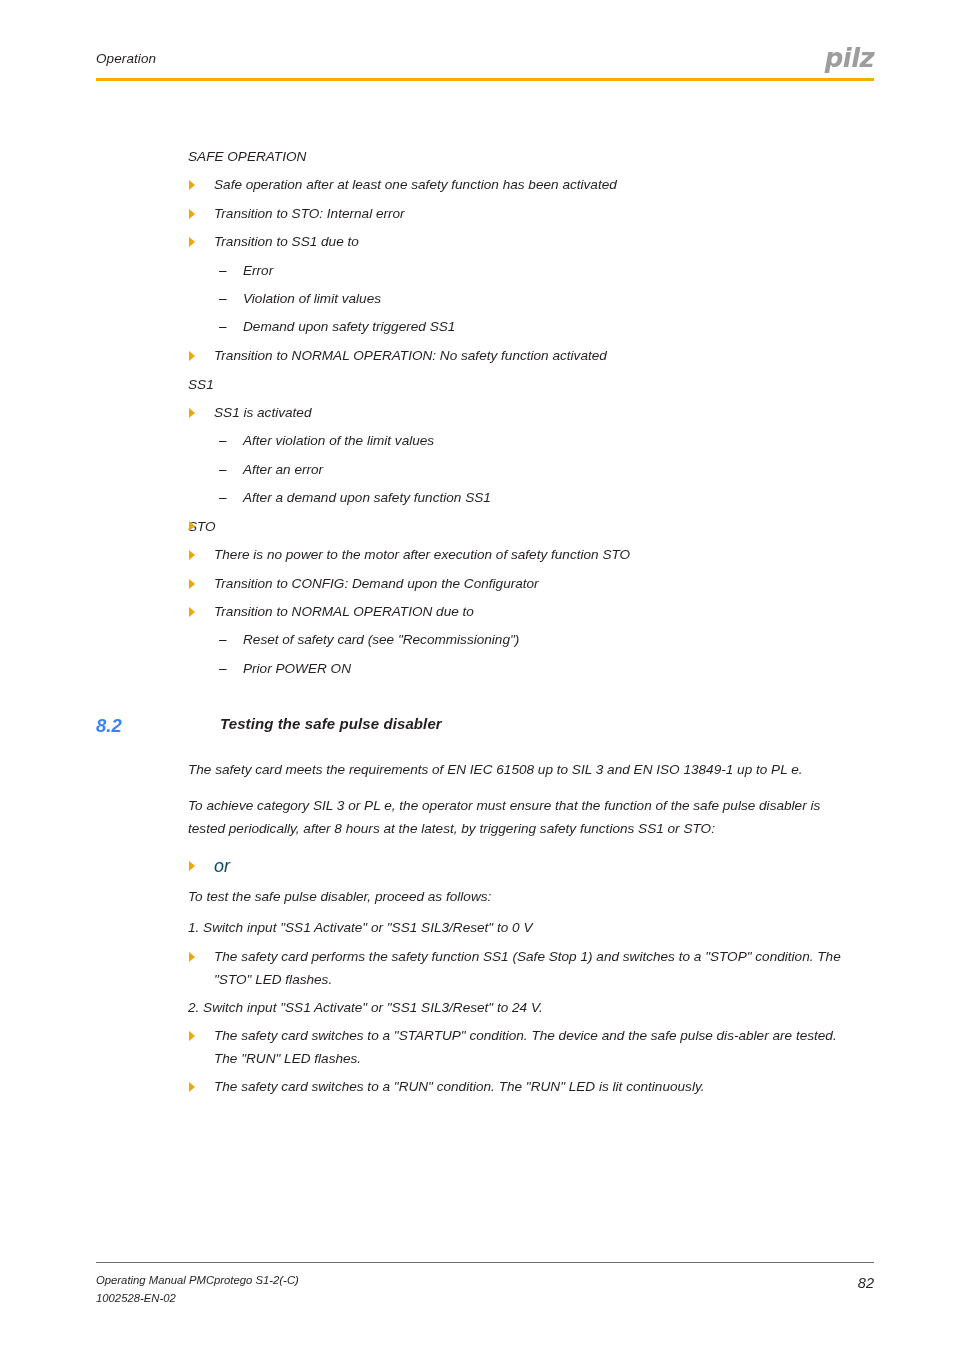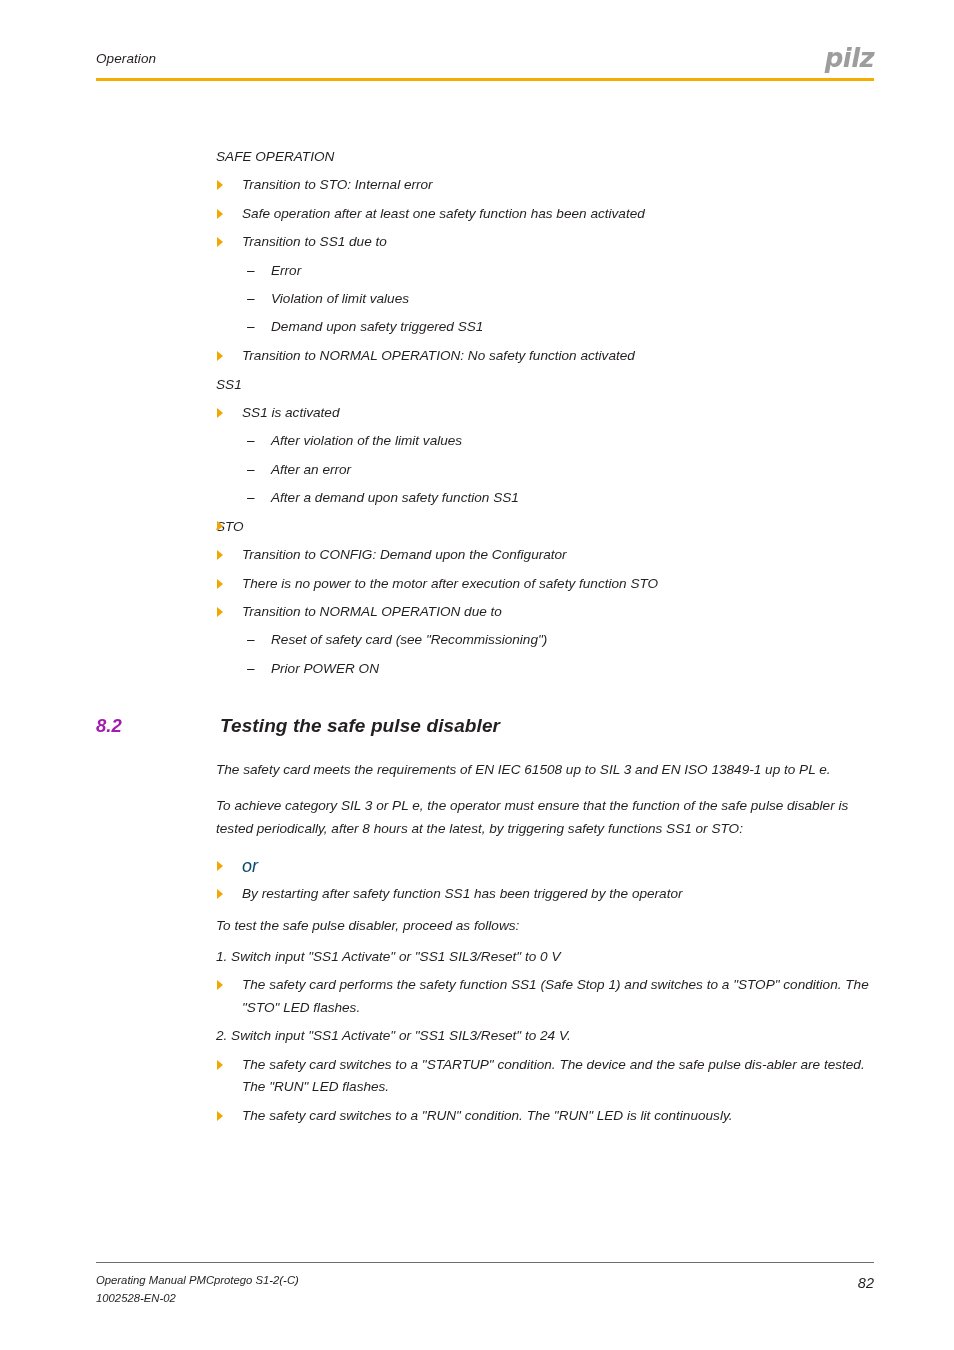--- a/index.html
+++ b/index.html
@@ -65,21 +65,21 @@
   
   .content {
     position: absolute;
     left: 88px;
     top: 140px;
     width: 778px;
   }
 
   
   .body-col {
-    margin-left: 120px;   
+    margin-left: 92px;   
     width: 654px;
   }
 
   .plain {
     font-size: 13.6px;
     line-height: 28.6px;
     color: #231f20;
   }
 
   .para {
@@ -160,27 +160,27 @@
     margin-bottom: 14px;
     position: relative;
     height: 30px;
   }
   .h2-num {
     position: absolute;
     left: 0;
     top: 0;
     font-size: 18.5px;
     font-weight: bold;
-    color: #a21caf;
+    color: #3b82f6;
   }
   .h2-text {
     position: absolute;
     left: 124px;
     top: 0;
-    font-size: 19px;
+    font-size: 15px;
     font-weight: bold;
     color: #231f20;
     letter-spacing: 0.1px;
   }
 
   
   .footer-rule {
     position: absolute;
     left: 88px;
     top: 1262px;
@@ -223,25 +223,25 @@
   </div>
   <div class="header-rule"></div>
 
   <div class="content">
 
     <div class="body-col">
       <div class="grp-label">SAFE OPERATION</div>
 
       <div class="bul">
         <span class="tri"></span>
+        <span>Safe operation after at least one safety function has been activated</span>
+      </div>
+      <div class="bul">
+        <span class="tri"></span>
         <span>Transition to STO: Internal error</span>
-      </div>
-      <div class="bul">
-        <span class="tri"></span>
-        <span>Safe operation after at least one safety function has been activated</span>
       </div>
       <div class="bul">
         <span class="tri"></span>
         <span>Transition to SS1 due to</span>
       </div>
 
       <div class="dash">
         <span class="dsh">–</span>
         <span>Error</span>
       </div>
@@ -282,25 +282,25 @@
       <div class="bul">
         <span class="tri"></span>
       </div>
     </div>
 
     <div class="body-col">
       <div class="grp-label">STO</div>
 
       <div class="bul">
         <span class="tri"></span>
+        <span>There is no power to the motor after execution of safety function STO</span>
+      </div>
+      <div class="bul">
+        <span class="tri"></span>
         <span>Transition to CONFIG: Demand upon the Configurator</span>
-      </div>
-      <div class="bul">
-        <span class="tri"></span>
-        <span>There is no power to the motor after execution of safety function STO</span>
       </div>
       <div class="bul">
         <span class="tri"></span>
         <span>Transition to NORMAL OPERATION due to</span>
       </div>
       <div class="dash">
         <span class="dsh">–</span>
         <span>Reset of safety card (see "Recommissioning")</span>
       </div>
       <div class="dash">
@@ -317,24 +317,20 @@
     <div class="body-col">
       <div class="para">The safety card meets the requirements of EN IEC 61508 up to SIL 3 and EN ISO 13849-1 up to PL e.</div>
       <div class="para">To achieve category SIL 3 or PL e, the operator must ensure that the function of the safe pulse disabler is tested periodically, after 8 hours at the latest, by triggering safety functions SS1 or STO:</div>
 
       <div class="bul">
         <span class="tri"></span>
       </div>
 
       <div class="or-line">or</div>
 
-      <div class="bul">
-        <span class="tri"></span>
-        <span>By restarting after safety function SS1 has been triggered by the operator</span>
-      </div>
 
       <div class="plain">To test the safe pulse disabler, proceed as follows:</div>
 
       <div class="step">1. Switch input "SS1 Activate" or "SS1 SIL3/Reset" to 0 V</div>
       <div class="bul">
         <span class="tri"></span>
         <span>The safety card performs the safety function SS1 (Safe Stop 1) and switches to a "STOP" condition. The "STO" LED flashes.</span>
       </div>
 
       <div class="step">2. Switch input "SS1 Activate" or "SS1 SIL3/Reset" to 24 V.</div>

